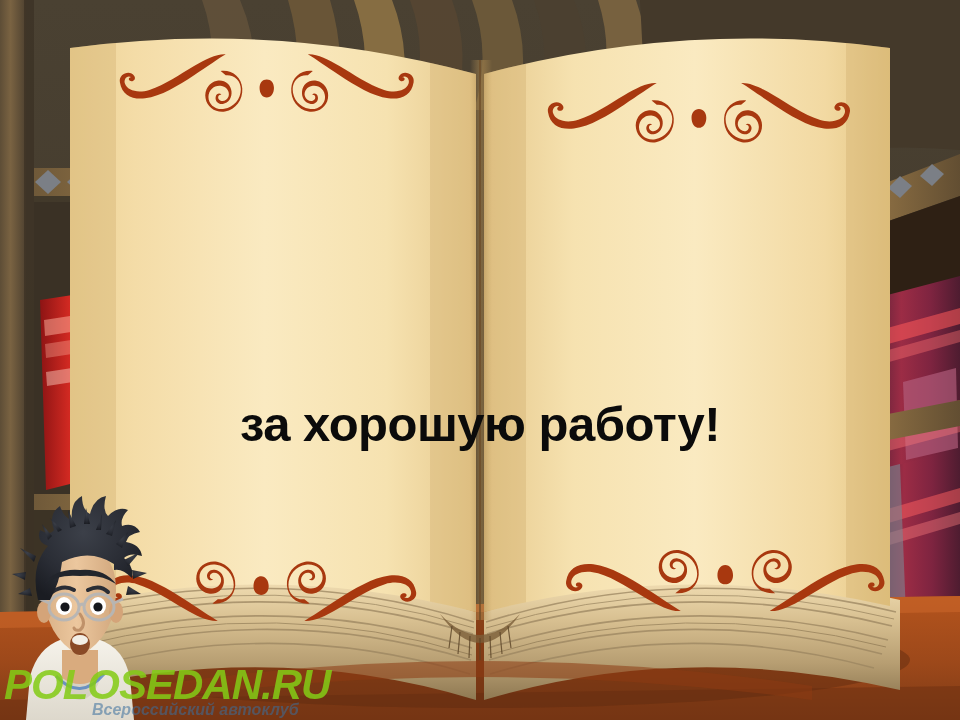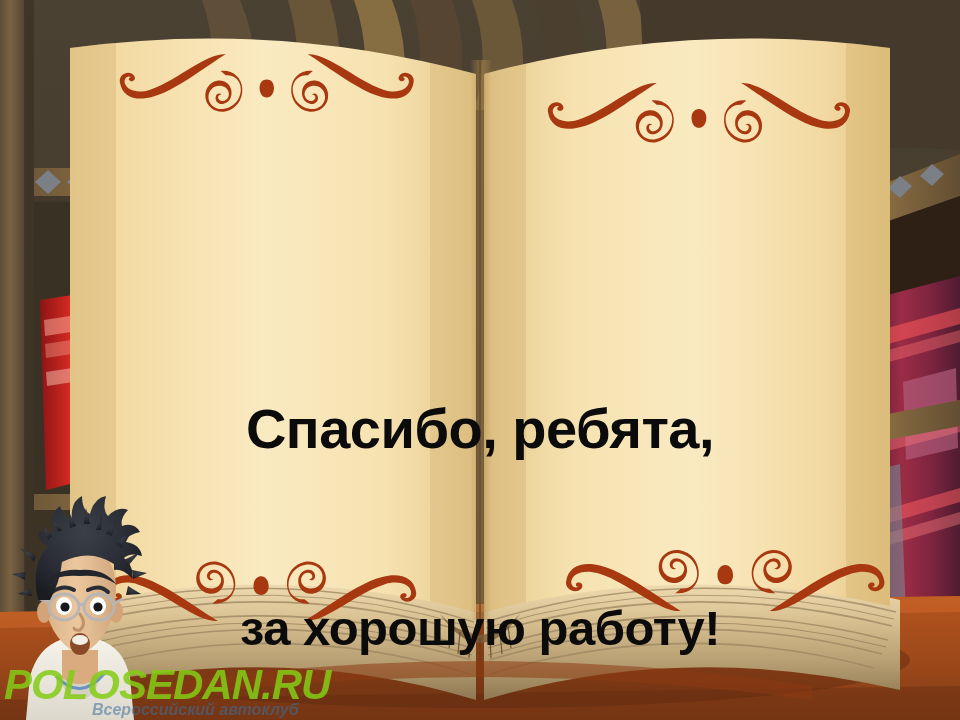--- a/index.html
+++ b/index.html
@@ -369,21 +369,20 @@
     <g fill="#a8380f" transform="translate(103,618) scale(0.76,-0.72)">
       <use href="#flourish"></use>
     </g>
 
     <g fill="#a8380f" transform="translate(563,608) scale(0.78,-0.74)">
       <use href="#flourish"></use>
     </g>
   </svg>
 
   <div id="slide-text">
-    <span class="line line-1">Спасибо, ребята,</span>
     <span class="line line-2">за хорошую работу!</span>
   </div>
 
   <svg class="layer" viewBox="0 0 960 720" preserveAspectRatio="none" style="z-index:50">
     <defs>
       <radialGradient id="hairG" cx="45%" cy="35%" r="70%">
         <stop offset="0%" stop-color="#3c4049"></stop>
         <stop offset="60%" stop-color="#2a2d35"></stop>
         <stop offset="100%" stop-color="#1a1c22"></stop>
       </radialGradient>

